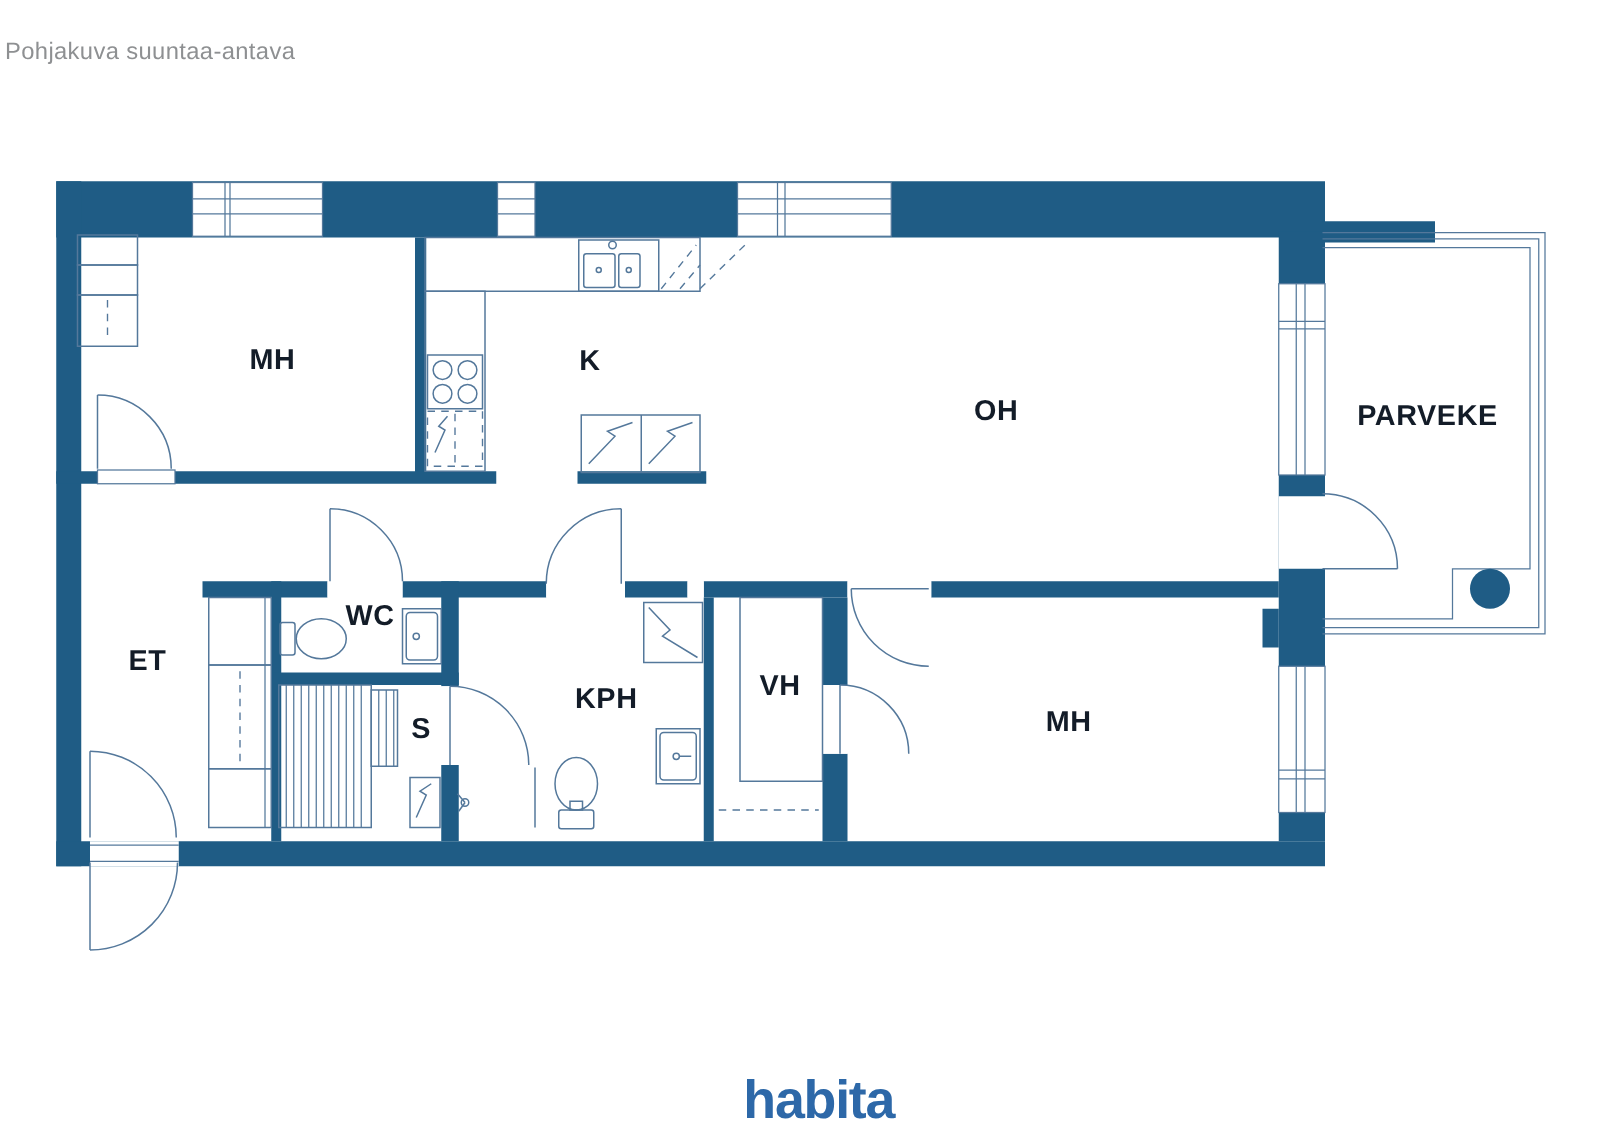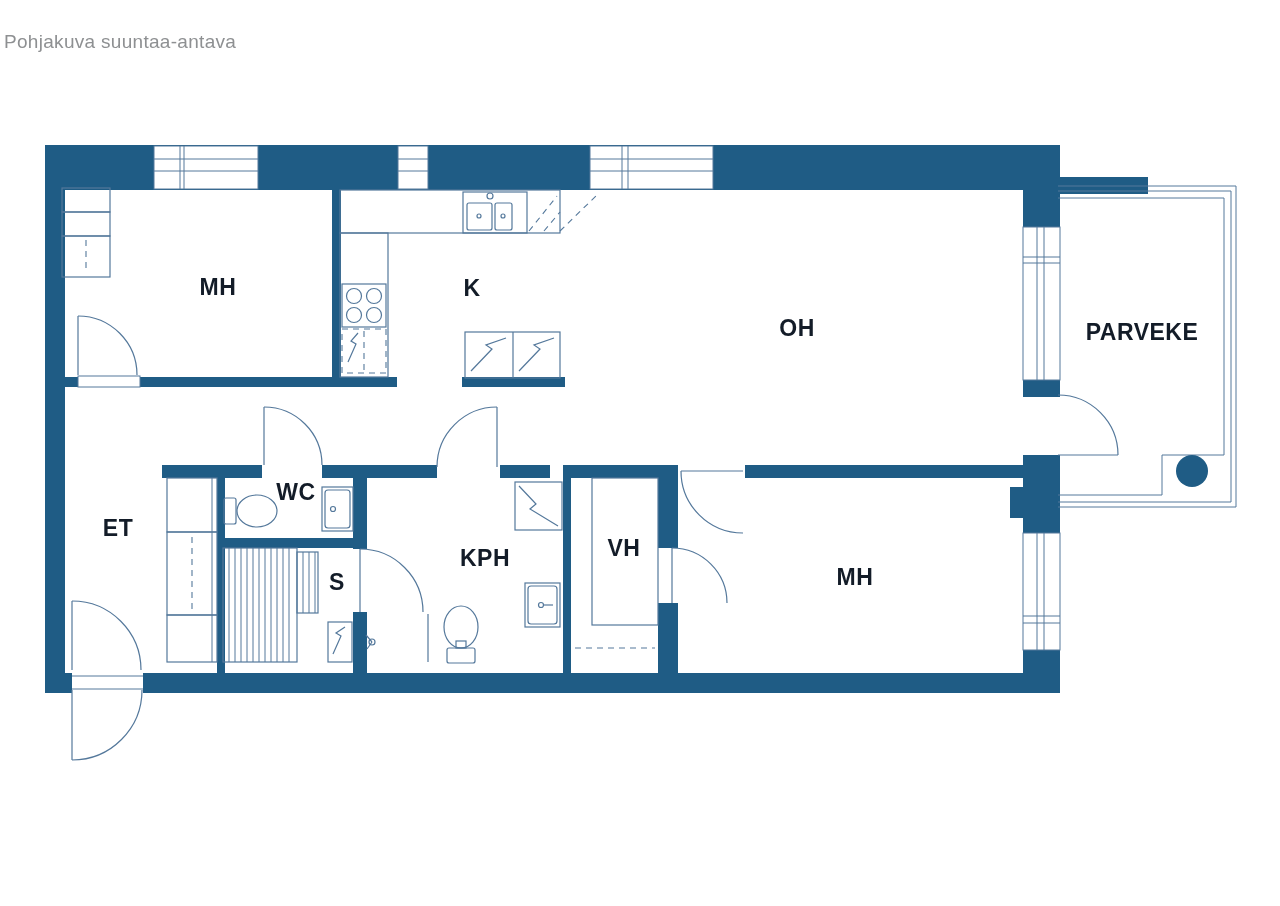--- a/index.html
+++ b/index.html
@@ -269,13 +269,14 @@
       <text class="room" x="1142" y="340">PARVEKE</text>
       <text class="room" x="118" y="536">ET</text>
       <text class="room" x="296" y="500">WC</text>
       <text class="room" x="337" y="590">S</text>
       <text class="room" x="485" y="566">KPH</text>
       <text class="room" x="624" y="556">VH</text>
       <text class="room" x="855" y="585">MH</text>
     </g>
   </svg>
 
+  <div class="brand-logo">habita</div>
 </div>
 
 </body></html>

